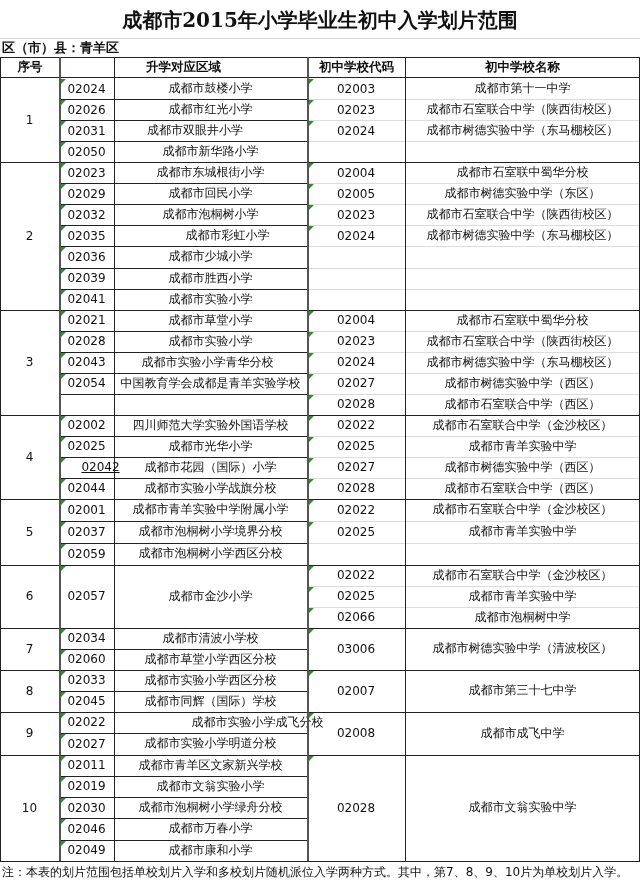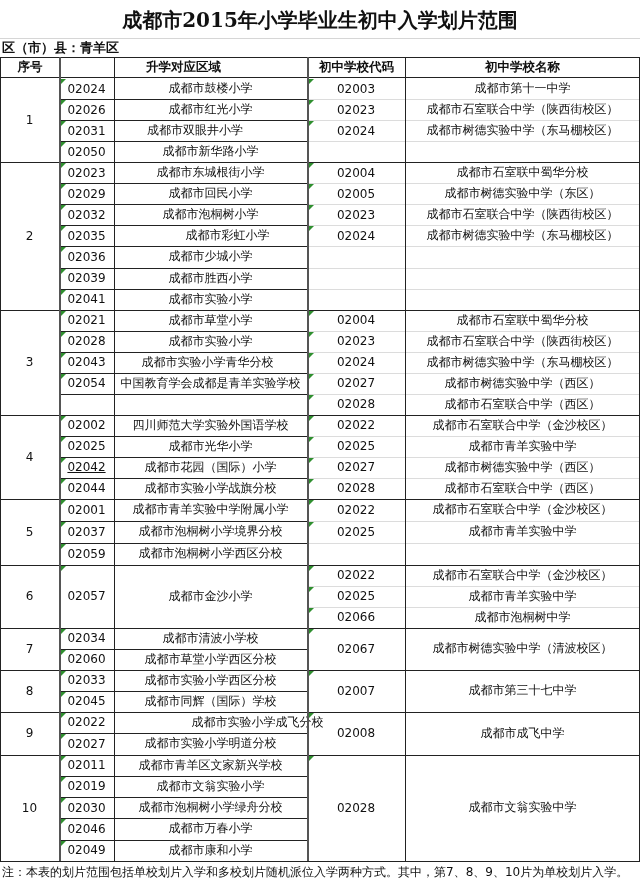--- a/index.html
+++ b/index.html
@@ -157,21 +157,21 @@
     <div class="hline light" style="left: 307px; top: 336.7px; width: 333px;"></div>
     <div class="hline" style="left: 0px; top: 357.7px; width: 640px;"></div>
     <div class="cell" style="left: 0px; top: 357.7px; width: 59px; height: 84px;">4</div>
     <div class="cell" style="left: 59px; top: 357.7px; width: 55px; height: 21px;">02002</div>
     <div class="cell" style="left: 114px; top: 357.7px; width: 193px; height: 21px;">四川师范大学实验外国语学校</div>
     <div class="tri" style="left: 61px; top: 358.7px;"></div>
     <div class="cell" style="left: 59px; top: 378.7px; width: 55px; height: 21px;">02025</div>
     <div class="cell" style="left: 114px; top: 378.7px; width: 193px; height: 21px;">成都市光华小学</div>
     <div class="tri" style="left: 61px; top: 379.7px;"></div>
     <div class="hline" style="left: 59px; top: 378.7px; width: 248px;"></div>
-    <div class="cell" style="left: 59px; top: 399.7px; width: 55px; height: 21px; text-decoration: underline;">02042</div>
+    <div class="cell" style="left: 73px; top: 399.7px; width: 55px; height: 21px; text-decoration: underline;">02042</div>
     <div class="cell" style="left: 114px; top: 399.7px; width: 193px; height: 21px;">成都市花园（国际）小学</div>
     <div class="tri" style="left: 61px; top: 400.7px;"></div>
     <div class="hline" style="left: 59px; top: 399.7px; width: 248px;"></div>
     <div class="cell" style="left: 59px; top: 420.7px; width: 55px; height: 21px;">02044</div>
     <div class="cell" style="left: 114px; top: 420.7px; width: 193px; height: 21px;">成都市实验小学战旗分校</div>
     <div class="tri" style="left: 61px; top: 421.7px;"></div>
     <div class="hline" style="left: 59px; top: 420.7px; width: 248px;"></div>
     <div class="cell" style="left: 307px; top: 357.7px; width: 98px; height: 21px;">02022</div>
     <div class="cell" style="left: 405px; top: 357.7px; width: 235px; height: 21px;">成都市石室联合中学（金沙校区）</div>
     <div class="tri" style="left: 309px; top: 358.7px;"></div>
@@ -228,21 +228,21 @@
     <div class="hline light" style="left: 307px; top: 549.7px; width: 333px;"></div>
     <div class="hline" style="left: 0px; top: 570.7px; width: 640px;"></div>
     <div class="cell" style="left: 0px; top: 570.7px; width: 59px; height: 42px;">7</div>
     <div class="cell" style="left: 59px; top: 570.7px; width: 55px; height: 21px;">02034</div>
     <div class="cell" style="left: 114px; top: 570.7px; width: 193px; height: 21px;">成都市清波小学校</div>
     <div class="tri" style="left: 61px; top: 571.7px;"></div>
     <div class="cell" style="left: 59px; top: 591.7px; width: 55px; height: 21px;">02060</div>
     <div class="cell" style="left: 114px; top: 591.7px; width: 193px; height: 21px;">成都市草堂小学西区分校</div>
     <div class="tri" style="left: 61px; top: 592.7px;"></div>
     <div class="hline" style="left: 59px; top: 591.7px; width: 248px;"></div>
-    <div class="cell" style="left: 307px; top: 570.7px; width: 98px; height: 42px;">02067</div>
+    <div class="cell" style="left: 307px; top: 570.7px; width: 98px; height: 42px;">03006</div>
     <div class="cell" style="left: 405px; top: 570.7px; width: 235px; height: 42px;">成都市树德实验中学（清波校区）</div>
     <div class="tri" style="left: 309px; top: 571.7px;"></div>
     <div class="hline" style="left: 0px; top: 612.7px; width: 640px;"></div>
     <div class="cell" style="left: 0px; top: 612.7px; width: 59px; height: 42px;">8</div>
     <div class="cell" style="left: 59px; top: 612.7px; width: 55px; height: 21px;">02033</div>
     <div class="cell" style="left: 114px; top: 612.7px; width: 193px; height: 21px;">成都市实验小学西区分校</div>
     <div class="tri" style="left: 61px; top: 613.7px;"></div>
     <div class="cell" style="left: 59px; top: 633.7px; width: 55px; height: 21px;">02045</div>
     <div class="cell" style="left: 114px; top: 633.7px; width: 193px; height: 21px;">成都市同辉（国际）学校</div>
     <div class="tri" style="left: 61px; top: 634.7px;"></div>

